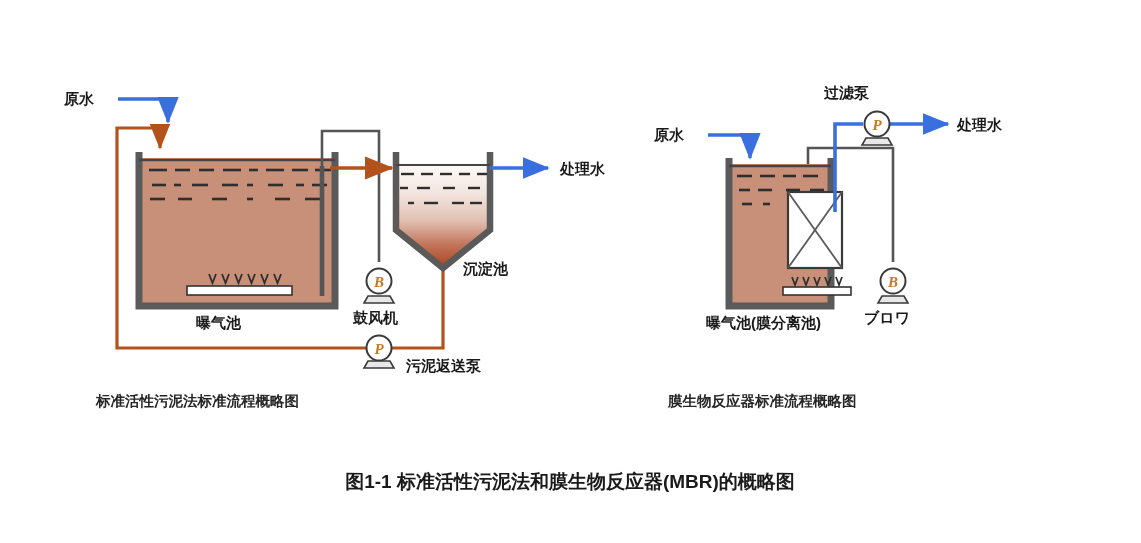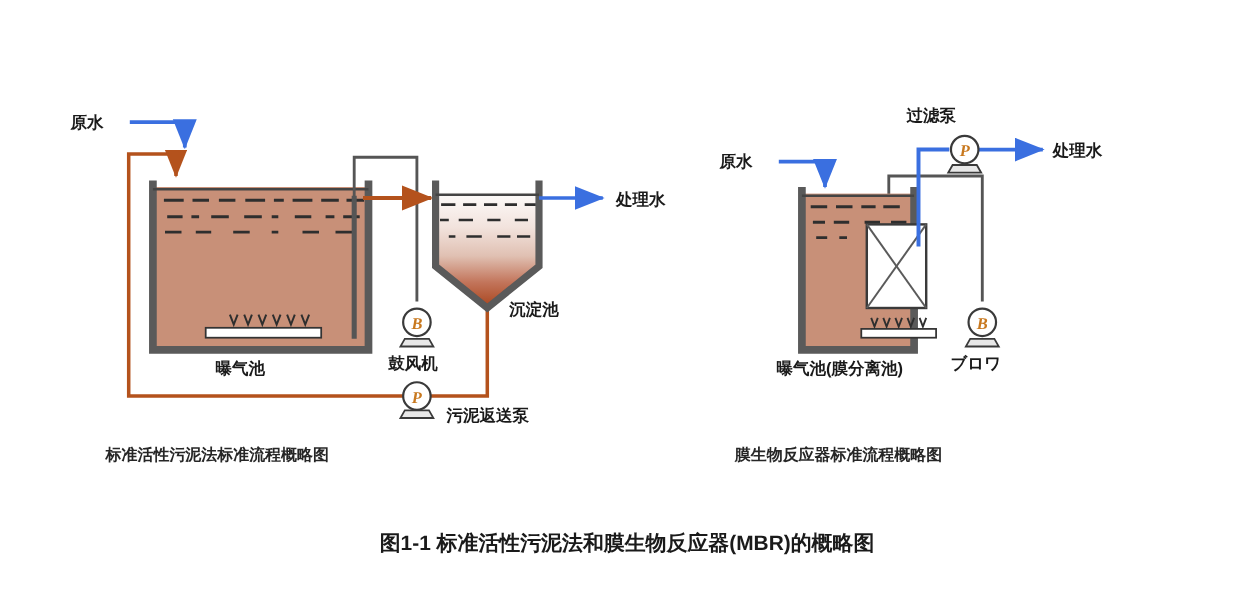--- a/index.html
+++ b/index.html
@@ -10,21 +10,21 @@
   body {
     width: 1141px;
     height: 543px;
     font-family: "Liberation Sans", sans-serif;
     position: relative;
     overflow: hidden;
   }
   #figure-root {
     position: absolute;
     left: 0;
-    top: 12px;
+    top: 0;
     width: 1141px;
     height: 532px;
   }
   svg { display: block; }
   .lbl {
     font-family: "Liberation Sans", sans-serif;
     fill: #1a1a1a;
   }
   .lbl-cn {
     font-size: 15px;

